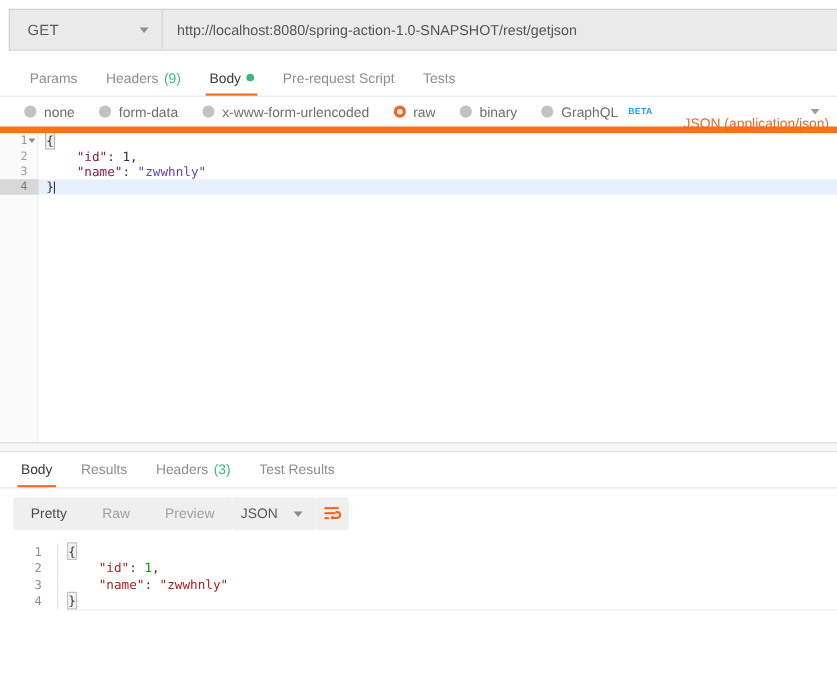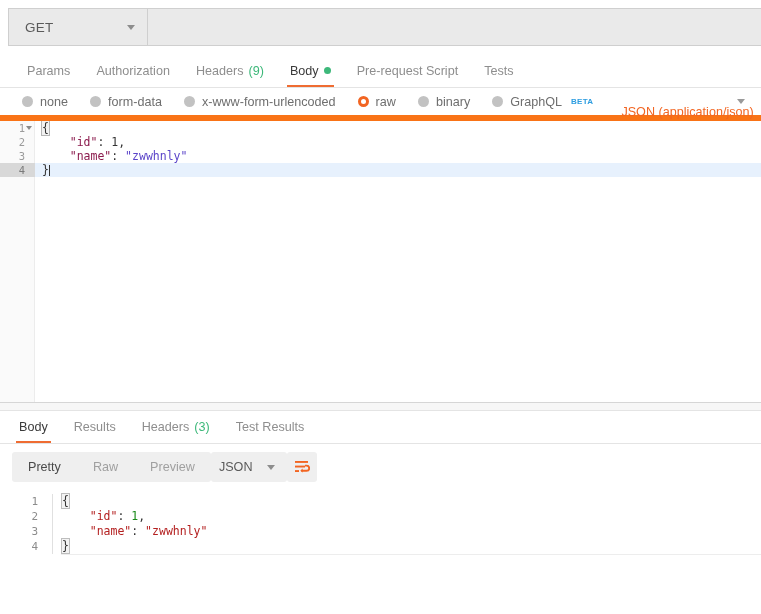--- a/index.html
+++ b/index.html
@@ -337,28 +337,26 @@
   }
 </style>
 </head>
 <body>
 
 <div class="url-row">
   <div class="method-select">
     <span class="method-label">GET</span>
     <span class="caret"></span>
   </div>
+  <div class="url-input" title="http://localhost:8080/spring-action-1.0-SNAPSHOT/rest/getjson">http://localhost:8080/spring-action-1.0-SNAPSHOT/rest/getjson</div>
 </div>
 
 <div class="req-tabs">
   <div class="tab">
     <span>Params</span>
-  </div>
-  <div class="tab">
-    <span>Authorization</span>
   </div>
   <div class="tab">
     <span>Headers</span>
     <span class="count">(9)</span>
   </div>
   <div class="tab active">
     <span>Body</span>
     <span class="dot-green"></span>
   </div>
   <div class="tab">

